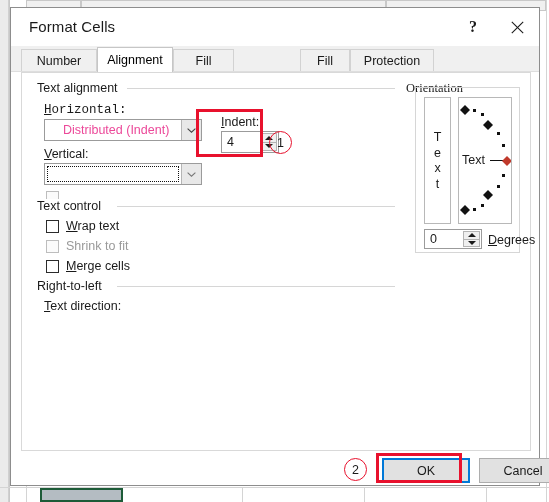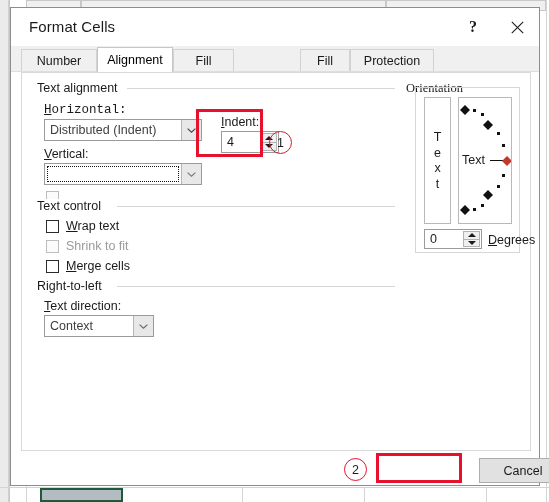--- a/index.html
+++ b/index.html
@@ -50,21 +50,21 @@
 
   
   .grp-line{position:absolute;height:1px;background:#d6d6d6;}
   .grp-title{position:absolute;font-size:12.5px;color:#1a1a1a;background:#ffffff;padding:0 3px;}
 
   .fld-label{position:absolute;font-size:12.5px;color:#1a1a1a;}
   .fld-label .acc{text-decoration:underline;}
 
   
   .combo{position:absolute;box-sizing:border-box;background:#ffffff;border:1px solid #9b9b9b;}
-  .combo .txt{position:absolute;left:5px;top:50%;transform:translateY(-50%);font-size:12.5px;color:#404040;white-space:nowrap;}
+  .combo .txt{position:absolute;left:18px;top:50%;transform:translateY(-50%);font-size:12.5px;color:#ec4899;white-space:nowrap;}
   .combo .arrowbox{position:absolute;right:0;top:0;bottom:0;width:20px;background:#e8e8e8;border-left:1px solid #b5b5b5;box-sizing:border-box;display:flex;align-items:center;justify-content:center;}
   .chev{width:9px;height:5px;}
   .focusring{position:absolute;left:2px;top:2px;right:22px;bottom:2px;border:1px dotted #111;box-sizing:border-box;}
 
   
   .spin{position:absolute;box-sizing:border-box;background:#ffffff;border:1px solid #9b9b9b;}
   .spin .txt{position:absolute;left:5px;top:50%;transform:translateY(-50%);font-size:12.5px;color:#1a1a1a;}
   .spin .btns{position:absolute;right:1px;top:1px;bottom:1px;width:17px;display:flex;flex-direction:column;}
   .spin .btns > div{flex:1;background:#efefef;border:1px solid #b3b3b3;box-sizing:border-box;display:flex;align-items:center;justify-content:center;}
   .spin .btns > div:first-child{border-bottom:none;}
@@ -217,28 +217,20 @@
     </div>
     <div class="cbrow" style="left:24px;top:186px;text-align:center;">
       <span class="cbox"></span>
       <span class="cblabel"><span class="acc">M</span>erge cells</span>
     </div>
 
     <div class="grp-title" style="left:12px;top:206px;">Right-to-left</div>
     <div class="grp-line" style="left:95px;top:213px;width:278px;"></div>
 
     <div class="fld-label" style="left:22px;top:226px;"><span class="acc">T</span>ext direction:</div>
-    <div class="combo" style="left:22px;top:242px;width:110px;height:22px;">
-      <div class="txt">Context</div>
-      <div class="arrowbox">
-        <svg class="chev" viewBox="0 0 9 5">
-          <polyline points="0.6,0.6 4.5,4.2 8.4,0.6" fill="none" stroke="#666" stroke-width="1.1"></polyline>
-        </svg>
-      </div>
-    </div>
 
     <div class="grp-title" style="left:381px;top:8px;font-family:Liberation Serif, serif;">Orientation</div>
     <div id="orient-box" style="left:393px;top:14px;width:105px;height:166px;border:1px solid #d6d6d6;"></div>
 
     <div class="orient-inner" style="left:402px;top:24px;width:27px;height:127px;"></div>
     <div id="vert-text" style="left:402px;top:24px;width:27px;height:127px;">
       <span>T</span>
       <span>e</span>
       <span>x</span>
       <span>t</span>
@@ -280,20 +272,21 @@
           </div>
         <div>
             <span class="tri-dn"></span>
           </div>
       </div>
     </div>
     <div class="fld-label" style="left:466px;top:160px;"><span class="acc">D</span>egrees</div>
 
   </div>
 
+  <div class="btn default" style="left:371px;top:450px;width:88px;height:25px;">OK</div>
   <div class="btn" style="left:468px;top:450px;width:88px;height:25px;">Cancel</div>
 
 </div>
 
 <div class="redbox" style="left:196px;top:109px;width:67px;height:48px;"></div>
 <div class="circnum" style="left:269px;top:131px;width:21px;height:21px;">1</div>
 
 <div class="redbox" style="left:376px;top:453px;width:86px;height:30px;"></div>
 <div class="circnum" style="left:344px;top:458px;width:21px;height:21px;">2</div>
 

